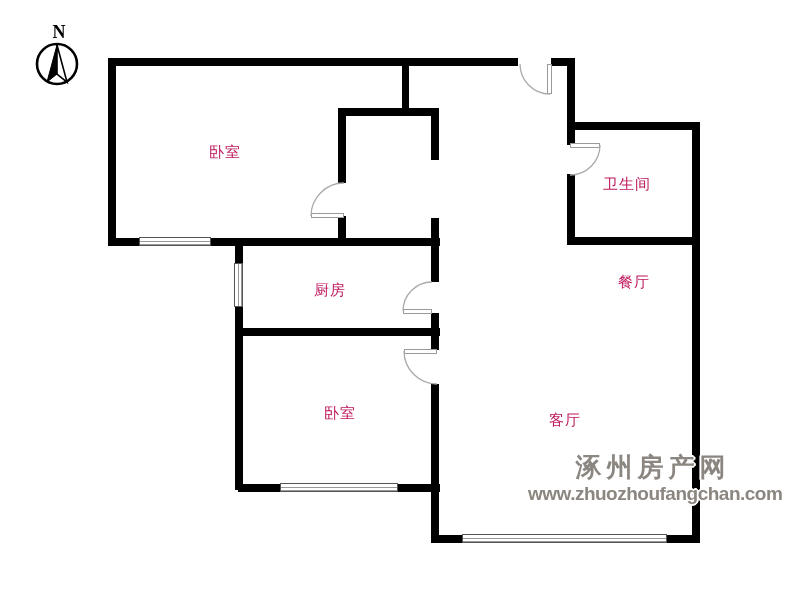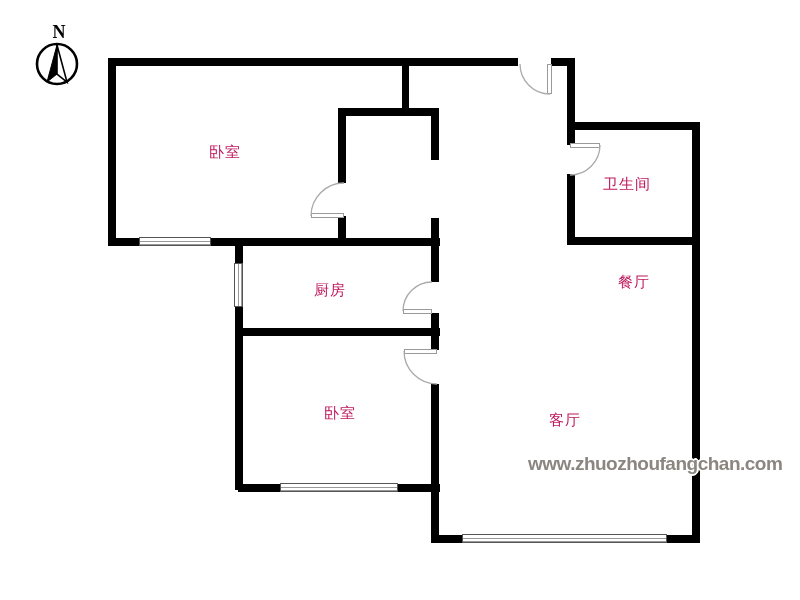--- a/index.html
+++ b/index.html
@@ -102,16 +102,17 @@
   <div id="labels">
       <span class="room-label" style="left: 225px; top: 152px;">卧室</span>
       <span class="room-label" style="left: 607px; top: 184px; margin-left: 20px;">卫生间</span>
       <span class="room-label" style="left: 330px; top: 290px;">厨房</span>
       <span class="room-label" style="left: 634px; top: 282px;">餐厅</span>
       <span class="room-label" style="left: 340px; top: 413px;">卧室</span>
       <span class="room-label" style="left: 565px; top: 420px;">客厅</span>
     </div>
 
   <div id="watermark">
+    <div class="wm-line1">涿州房产网</div>
     <div class="wm-line2">www.zhuozhoufangchan.com</div>
   </div>
 
 </div>
 
 </body></html>

